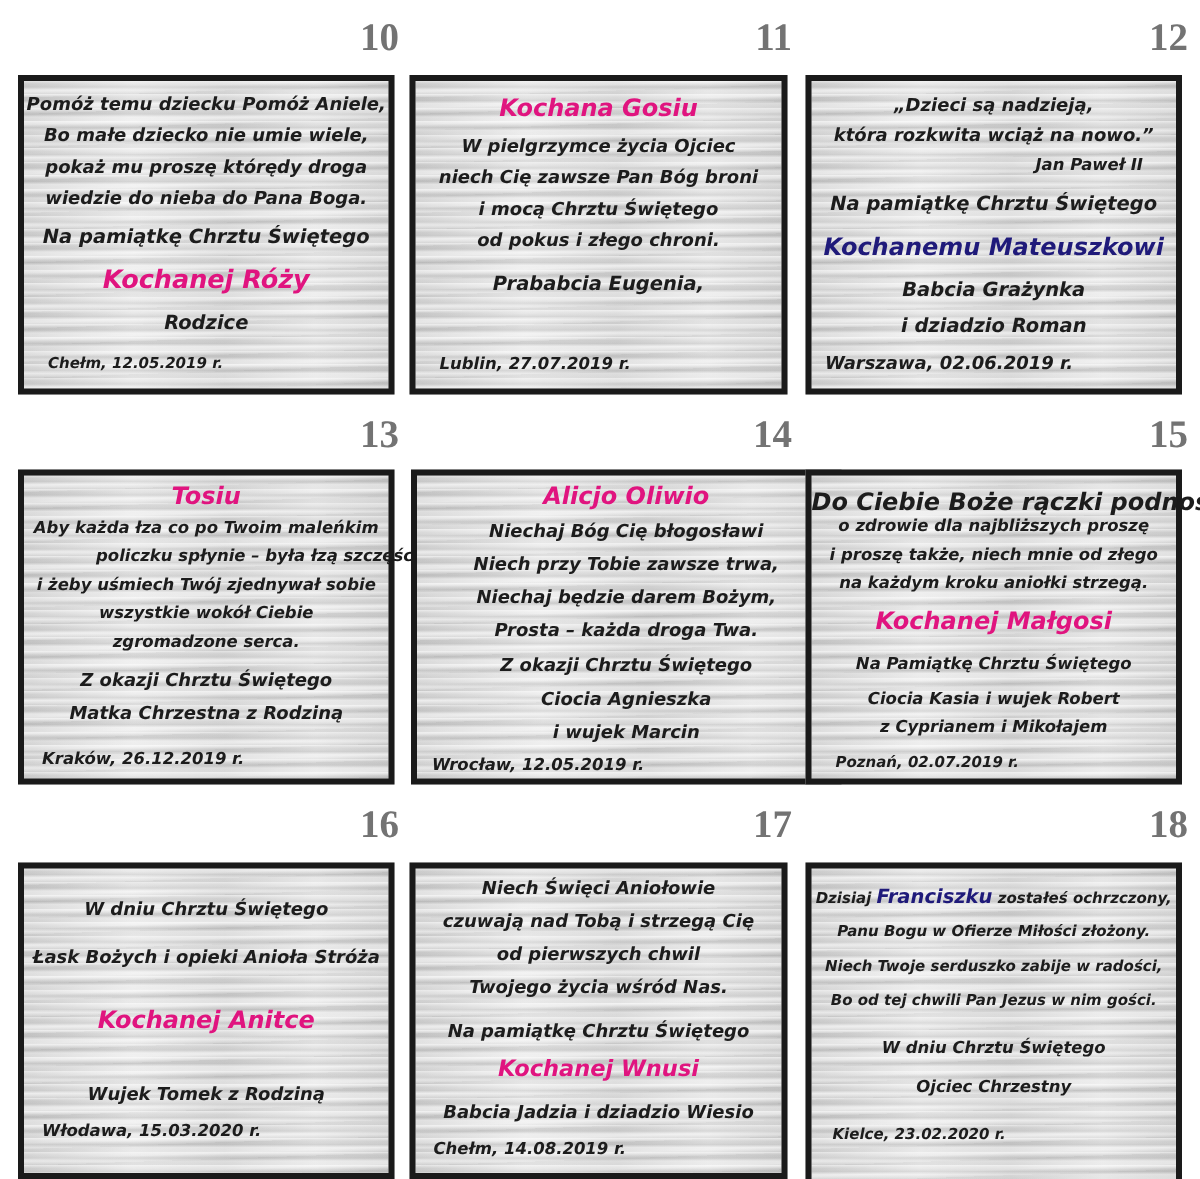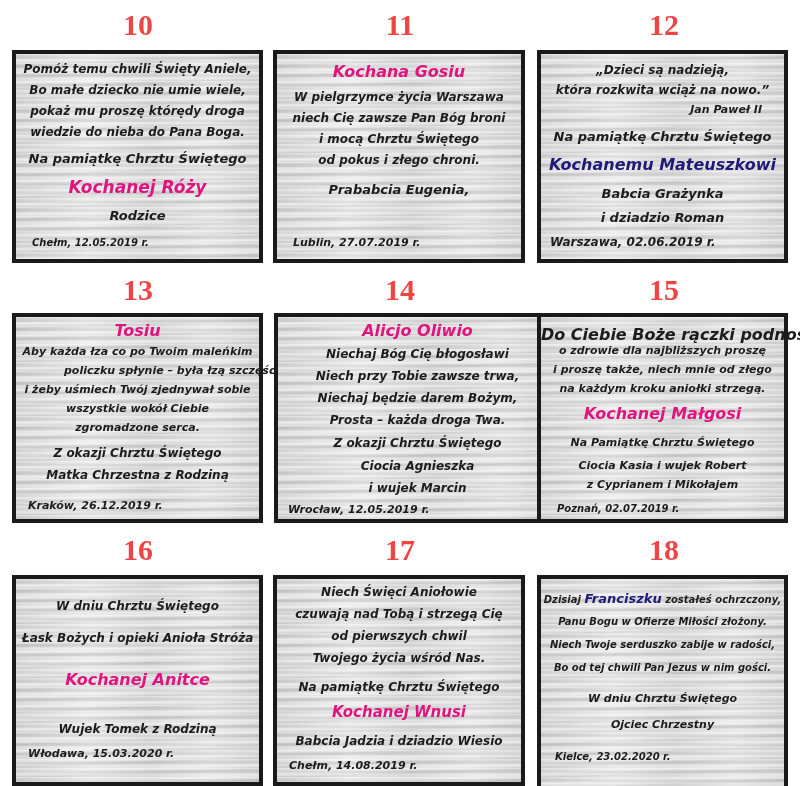--- a/index.html
+++ b/index.html
@@ -1,21 +1,21 @@
 <!DOCTYPE html>
 <html><head>
 <meta charset="utf-8">
 <style>
   html, body { margin: 0; padding: 0; background: #ffffff; }
   body { width: 800px; height: 786px; position: relative; overflow: hidden; font-family: "DejaVu Sans", sans-serif; }
   .cell { position: absolute; width: 256px; }
   .num {
-    position: absolute; left: 0; right: 0; text-align: center;
-    font-family: "Liberation Serif", serif; font-weight: bold; font-size: 30px;
-    color: #ef4444; line-height: 30px;
+    position: absolute; left: 0; right: 0; text-align: right;
+    font-family: "Liberation Serif", serif; font-weight: bold; font-size: 26px;
+    color: #737373; line-height: 30px;
   }
   .plate {
     position: absolute; box-sizing: border-box;
     border: 4px solid #1a1a1a;
     background-color: #d9d9d9;
     background-image:
       repeating-linear-gradient(180deg, rgba(255,255,255,0.55) 0px, rgba(255,255,255,0.0) 2px, rgba(160,160,160,0.25) 4px, rgba(255,255,255,0.35) 6px, rgba(200,200,200,0.0) 9px),
       repeating-linear-gradient(178deg, rgba(140,140,140,0.18) 0px, rgba(255,255,255,0.0) 3px, rgba(255,255,255,0.4) 7px, rgba(170,170,170,0.15) 11px),
       linear-gradient(90deg, #cfcfcf, #e6e6e6 30%, #d2d2d2 55%, #e2e2e2 80%, #cdcdcd);
     font-family: "DejaVu Sans", sans-serif; font-style: italic; font-weight: bold;
@@ -27,36 +27,36 @@
   .date { text-align: left; }
   .right { text-align: right; }
 </style>
 </head>
 <body>
 
 <div class="cell" style="left:10px; top:0;">
   <div class="num" style="top:10px;">10</div>
 </div>
 <div class="plate" style="left:12px; top:50px; width:251px; height:213px;">
-  <div class="ln" style="top:8px; font-size:12px;">Pomóż temu chwili Święty Aniele,</div>
+  <div class="ln" style="top:8px; font-size:12px;">Pomóż temu dziecku Pomóż Aniele,</div>
   <div class="ln" style="top:29px; font-size:12px;">Bo małe dziecko nie umie wiele,</div>
   <div class="ln" style="top:50px; font-size:12px;">pokaż mu proszę którędy droga</div>
   <div class="ln" style="top:71px; font-size:12px;">wiedzie do nieba do Pana Boga.</div>
   <div class="ln" style="top:97px; font-size:13px;">Na pamiątkę Chrztu Świętego</div>
   <div class="ln pink" style="top:123px; font-size:17px;">Kochanej Róży</div>
   <div class="ln" style="top:154px; font-size:13px;">Rodzice</div>
   <div class="ln date" style="top:183px; left:16px; font-size:10px;">Chełm, 12.05.2019 r.</div>
 </div>
 
 <div class="cell" style="left:272px; top:0;">
   <div class="num" style="top:10px;">11</div>
 </div>
 <div class="plate" style="left:273px; top:50px; width:252px; height:213px;">
   <div class="ln pink" style="top:8px; font-size:16px;">Kochana Gosiu</div>
-  <div class="ln" style="top:36px; font-size:12px;">W pielgrzymce życia Warszawa</div>
+  <div class="ln" style="top:36px; font-size:12px;">W pielgrzymce życia Ojciec</div>
   <div class="ln" style="top:57px; font-size:12px;">niech Cię zawsze Pan Bóg broni</div>
   <div class="ln" style="top:78px; font-size:12px;">i mocą Chrztu Świętego</div>
   <div class="ln" style="top:99px; font-size:12px;">od pokus i złego chroni.</div>
   <div class="ln" style="top:128px; font-size:13px;">Prababcia Eugenia,</div>
   <div class="ln date" style="top:182px; left:16px; font-size:11px;">Lublin, 27.07.2019 r.</div>
 </div>
 
 <div class="cell" style="left:536px; top:0;">
   <div class="num" style="top:10px;">12</div>
 </div>

